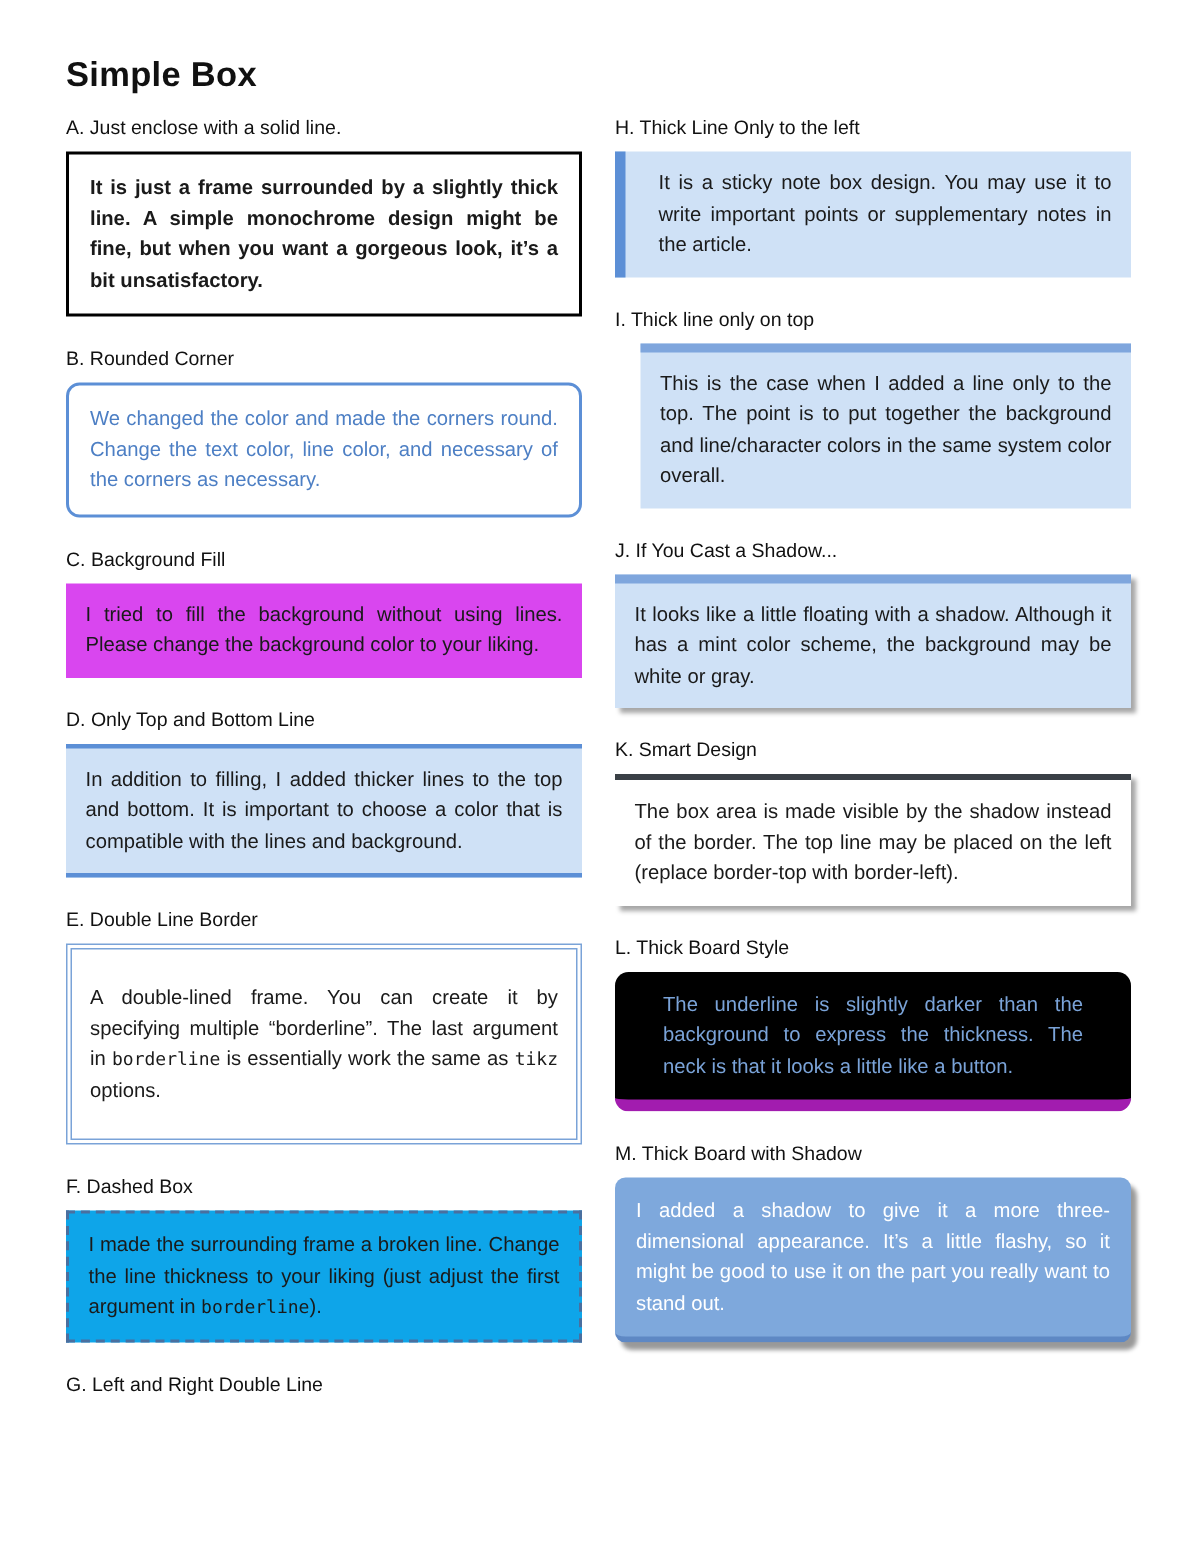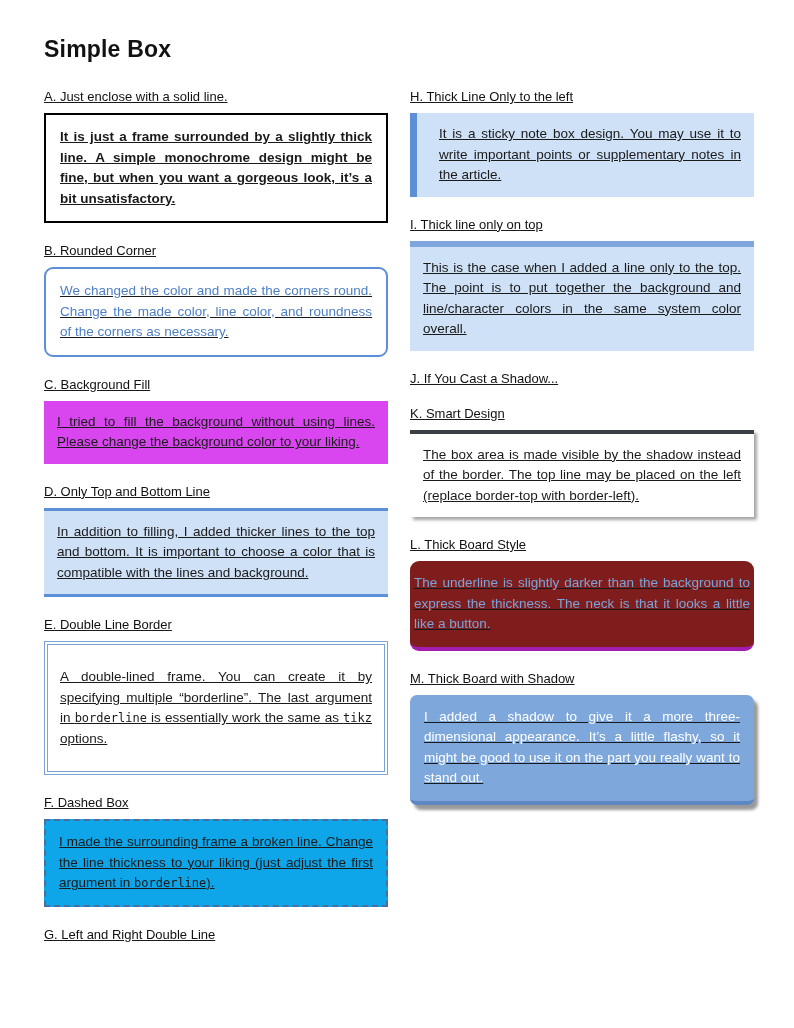--- a/index.html
+++ b/index.html
@@ -5,25 +5,25 @@
   * { margin: 0; padding: 0; box-sizing: border-box; }
   html, body { background: #ffffff; }
   body {
     width: 794px; height: 1028px; overflow: hidden;
     font-family: "Liberation Sans", "DejaVu Sans", sans-serif;
     color: #1a1a1a;
   }
   .page { padding: 36px 42px 0 44px; }
   .title {
     font-size: 23px; font-weight: bold; letter-spacing: 0.2px;
-    margin-bottom: 26px; color: #111;
+    margin-bottom: 14px; color: #111;
   }
   .columns { display: flex; gap: 22px; align-items: flex-start; }
   .col { width: 344px; flex: 0 0 344px; }
-  .item { margin-bottom: 20px; text-decoration: underline; }
+  .item { margin-bottom: 20px; }
   .label { font-size: 13px; margin-bottom: 9px; color: #111; }
   .box {
     font-size: 13.5px; line-height: 1.52; text-align: justify;
     padding: 11px 13px;
   }
   code {
     font-family: "DejaVu Sans Mono", "Liberation Mono", monospace;
     font-size: 12px;
   }
   
@@ -36,48 +36,48 @@
   .box-d { background: #cfe1f6; border-top: 3px solid #5c8fd6; border-bottom: 3px solid #5c8fd6; }
   
   .box-e { border: 4px double #7aa3d8; padding: 22px 12px; }
   
   .box-f { background: #0ea5e9; border: 2px dashed #4a6f9f; }
   
   .box-g { background: #cfe1f6; border-left: 6px double #4d7fc4; border-right: 6px double #4d7fc4; padding: 11px 14px; }
   
   .box-h { background: #cfe1f6; border-left: 7px solid #5c8fd6; padding: 11px 13px 11px 22px; }
   
-  .box-i { background: #cfe1f6; border-top: 6px solid #7fa6dd; }
+  .box-i { background: #cfe1f6; border-top: 6px solid #7fa6dd; margin-left: 17px; }
   
   .box-j { background: #cfe1f6; border-top: 6px solid #7fa6dd; box-shadow: 3px 3px 3px rgba(0,0,0,0.35); }
   
   .box-k { background: #ffffff; border-top: 4px solid #3a4046; box-shadow: 3px 3px 3px rgba(0,0,0,0.35); }
   
-  .box-l { background: #7f1d1d; border-radius: 9px; border-bottom: 4px solid #a21caf; color: #7aa3d8; padding: 12px 4px; }
+  .box-l { background: #000000; border-radius: 9px; border-bottom: 8px solid #a21caf; color: #7aa3d8; padding: 12px 32px; }
   
   .box-m { background: #7ea8dc; border-radius: 7px; border-bottom: 4px solid #5e88c4; color: #ffffff; padding: 12px 14px; box-shadow: 4px 5px 3px rgba(0,0,0,0.4); }
 </style>
 </head>
 <body>
 
 <div class="page">
   <h1 class="title">Simple Box</h1>
 
   <div class="columns">
 
     <div class="col">
 
       <div class="item">
         <div class="label">A. Just enclose with a solid line.</div>
         <div class="box box-a">It is just a frame surrounded by a slightly thick line. A simple monochrome design might be fine, but when you want a gorgeous look, it’s a bit unsatisfactory.</div>
       </div>
 
       <div class="item">
         <div class="label">B. Rounded Corner</div>
-        <div class="box box-b">We changed the color and made the corners round. Change the made color, line color, and roundness of the corners as necessary.</div>
+        <div class="box box-b">We changed the color and made the corners round. Change the text color, line color, and necessary of the corners as necessary.</div>
       </div>
 
       <div class="item">
         <div class="label">C. Background Fill</div>
         <div class="box box-c">I tried to fill the background without using lines. Please change the background color to your liking.</div>
       </div>
 
       <div class="item">
         <div class="label">D. Only Top and Bottom Line</div>
         <div class="box box-d">In addition to filling, I added thicker lines to the top and bottom. It is important to choose a color that is compatible with the lines and background.</div>
@@ -106,20 +106,21 @@
         <div class="box box-h">It is a sticky note box design. You may use it to write important points or supplementary notes in the article.</div>
       </div>
 
       <div class="item">
         <div class="label">I. Thick line only on top</div>
         <div class="box box-i">This is the case when I added a line only to the top. The point is to put together the background and line/character colors in the same system color overall.</div>
       </div>
 
       <div class="item">
         <div class="label">J. If You Cast a Shadow...</div>
+        <div class="box box-j">It looks like a little floating with a shadow. Although it has a mint color scheme, the background may be white or gray.</div>
       </div>
 
       <div class="item">
         <div class="label">K. Smart Design</div>
         <div class="box box-k">The box area is made visible by the shadow instead of the border. The top line may be placed on the left (replace border-top with border-left).</div>
       </div>
 
       <div class="item">
         <div class="label">L. Thick Board Style</div>
         <div class="box box-l">The underline is slightly darker than the background to express the thickness. The neck is that it looks a little like a button.</div>

